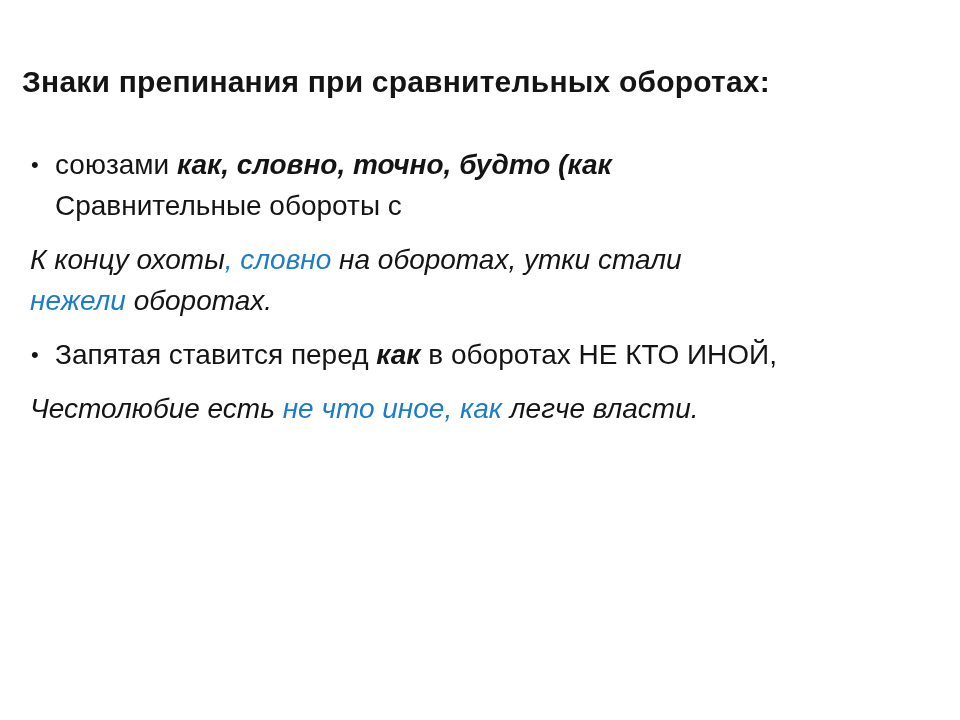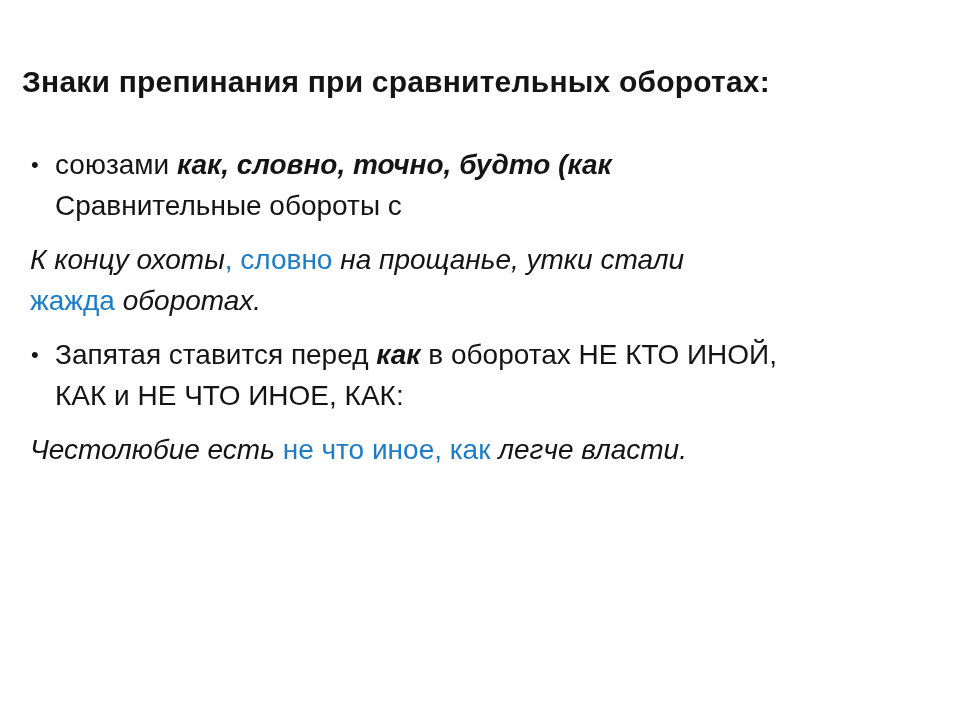--- a/index.html
+++ b/index.html
@@ -45,21 +45,21 @@
     top: 0;
     font-size: 22px;
     line-height: 41px;
     color: var(--text, #141414);
   }
   .line { white-space: nowrap; }
   .s-normal { font-style: normal; font-weight: 400; }
   .s-bold { font-weight: 400; }
   .s-italic { font-style: italic; }
   .s-bold-italic { font-weight: 700; font-style: italic; }
-  .s-italic-blue { color: var(--blue, #1c7cc8); }
+  .s-italic-blue { font-style: italic; color: var(--blue, #1c7cc8); }
 </style>
 </head>
 <body>
 
 <div class="slide">
 
   <h1 class="title">Знаки препинания при сравнительных оборотах:</h1>
 
   <div class="content">
 
@@ -68,34 +68,31 @@
       <div class="line">
         <span class="s-normal">союзами </span><span class="s-bold-italic">как, словно, точно, будто (как</span>
       </div>
       <div class="line">
         <span class="s-normal">Сравнительные обороты с</span>
       </div>
     </div>
 
     <div class="block example">
       <div class="line">
-        <span class="s-italic">К концу охоты</span><span class="s-italic-blue">, словно</span><span class="s-italic"> на прощанье, утки стали</span>
+        <span class="s-italic">К концу охоты</span><span class="s-italic-blue">, словно</span><span class="s-italic"> на оборотах, утки стали</span>
       </div>
       <div class="line">
-        <span class="s-italic-blue">жажда</span><span class="s-italic"> оборотах.</span>
+        <span class="s-italic-blue">нежели</span><span class="s-italic"> оборотах.</span>
       </div>
     </div>
 
     <div class="block bullet">
       <span class="marker">•</span>
       <div class="line">
         <span class="s-normal">Запятая ставится перед </span><span class="s-bold-italic">как</span><span class="s-normal"> в оборотах </span><span class="s-bold">НЕ КТО ИНОЙ,</span>
-      </div>
-      <div class="line">
-        <span class="s-bold">КАК</span><span class="s-normal"> и </span><span class="s-bold">НЕ ЧТО ИНОЕ, КАК:</span>
       </div>
     </div>
 
     <div class="block example">
       <div class="line">
         <span class="s-italic">Честолюбие есть </span><span class="s-italic-blue">не что иное, как</span><span class="s-italic"> легче власти.</span>
       </div>
     </div>
 
   </div>

